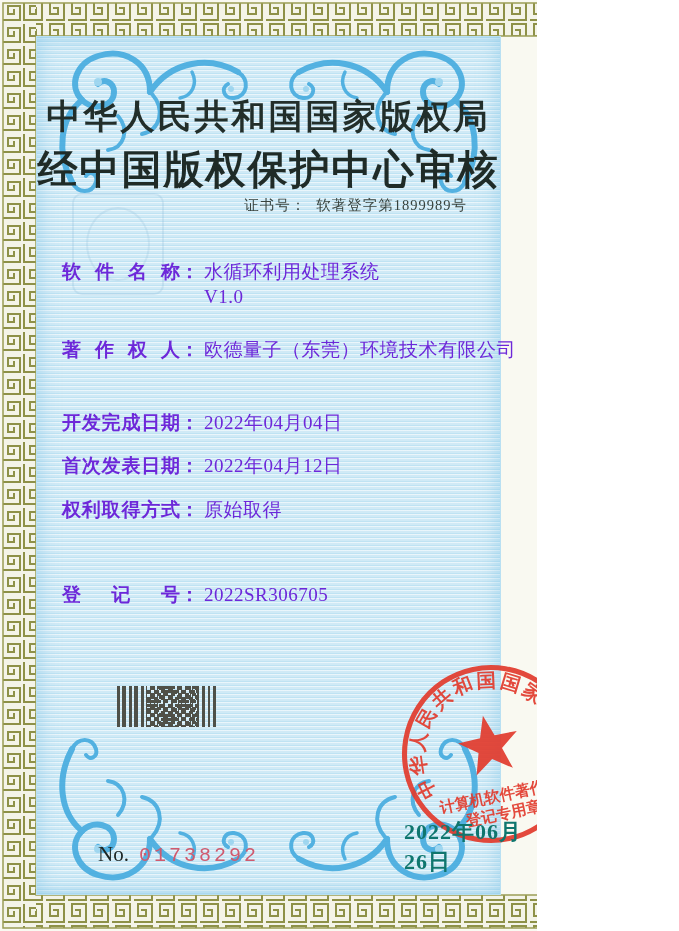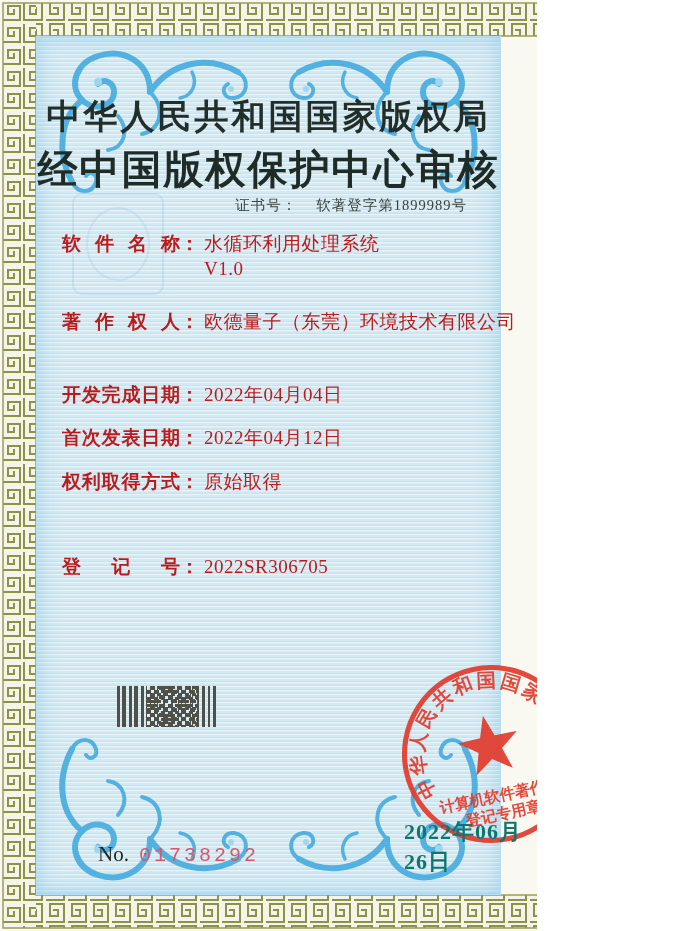--- a/index.html
+++ b/index.html
@@ -37,23 +37,23 @@
     font-size:34px; font-weight:bold; letter-spacing:3px; color:#222e2a; z-index:3;
   }
   .cert-title{
     position:absolute; left:0; right:0; top:142px; text-align:center;
     font-size:40px; font-weight:bold; letter-spacing:2px; color:#1f2b27; z-index:3;
   }
   .certno{
     position:absolute; top:196px; right:70px; font-size:14.5px; color:#37423d;
     letter-spacing:1px; z-index:3;
   }
-  .certno .lbl{margin-right:19px;}
-
-  .row{position:absolute; left:62px; z-index:3; color:#b91c1c; font-size:19px;}
+  .certno .lbl{margin-right:10px;}
+
+  .row{position:absolute; left:62px; z-index:3; color:#6d28d9; font-size:19px;margin-top:28px;}
   .row .lbl{
     display:inline-block; width:118px; text-align:justify; text-align-last:justify;
     font-weight:600; vertical-align:top;
   }
   .row .colon{display:inline-block; width:20px; font-weight:600;}
   .row .val{display:inline-block; margin-left:4px; letter-spacing:.5px;}
   .row .val2{position:absolute; left:142px; top:27px; letter-spacing:.5px;}
 
   .r1{top:231px;} .r2{top:309px;} .r3{top:382px;} .r4{top:425px;}
   .r5{top:469px;} .r6{top:512px;} .r7{top:554px;}

